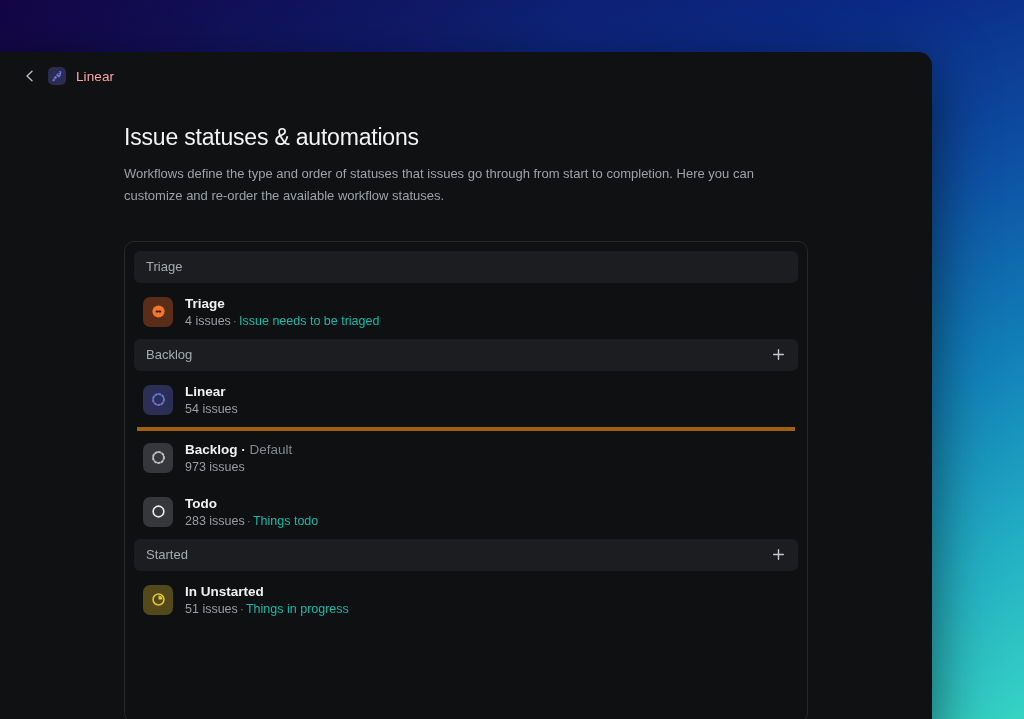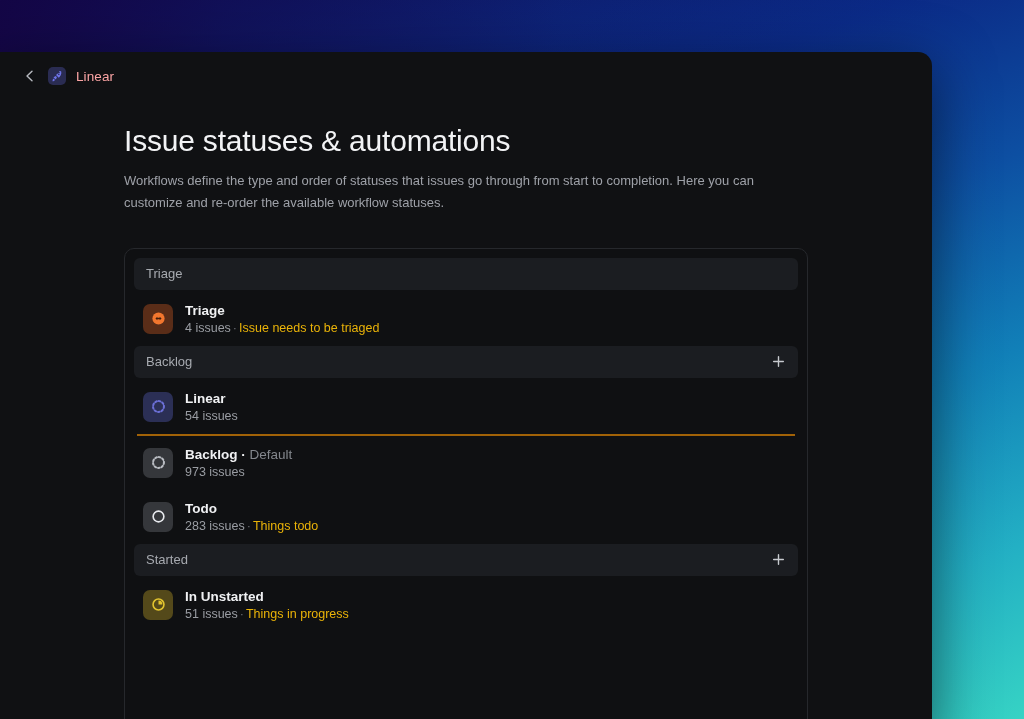--- a/index.html
+++ b/index.html
@@ -86,21 +86,21 @@
     font-size: 13.5px;
     color: #fca5a5;
     letter-spacing: 0.1px;
   }
 
   
   #content {
     padding: 24px 0 0 138px;
   }
   #page-title {
-    font-size: 30px;
+    font-size: 23px;
     font-weight: 400;
     color: #f2f3f5;
     letter-spacing: -0.2px;
     margin-bottom: 12px;
   }
   #page-description {
     font-size: 13px;
     line-height: 1.73;
     color: #9ea1a8;
     width: 672px;
@@ -146,21 +146,21 @@
   .status-list { padding: 0 3px; }
 
   .status-row {
     display: flex;
     align-items: center;
     gap: 12px;
     padding: 11px 0 11px 6px;
     cursor: pointer;
   }
   .status-row + .status-row {
-    border-top: 2px solid #a16207;
+    border-top: 4px solid #a16207;
   }
 
   .status-icon {
     width: 30px;
     height: 30px;
     border-radius: 7px;
     display: flex;
     align-items: center;
     justify-content: center;
     flex: 0 0 30px;
@@ -175,21 +175,21 @@
   }
   .status-default {
     font-weight: normal;
     color: #84878d;
   }
   .status-sub {
     font-size: 12.5px;
     color: #9a9da3;
   }
   .status-sub .sep { color: #6d7077; padding: 0 2px; }
-  .status-desc { color: #eab308; }
+  .status-desc { color: #14b8a6; }
 </style>
 </head>
 <body>
 
 <div id="wallpaper">
   <div id="wallpaper-overlay"></div>
 </div>
 
 <div id="app-window">
 

